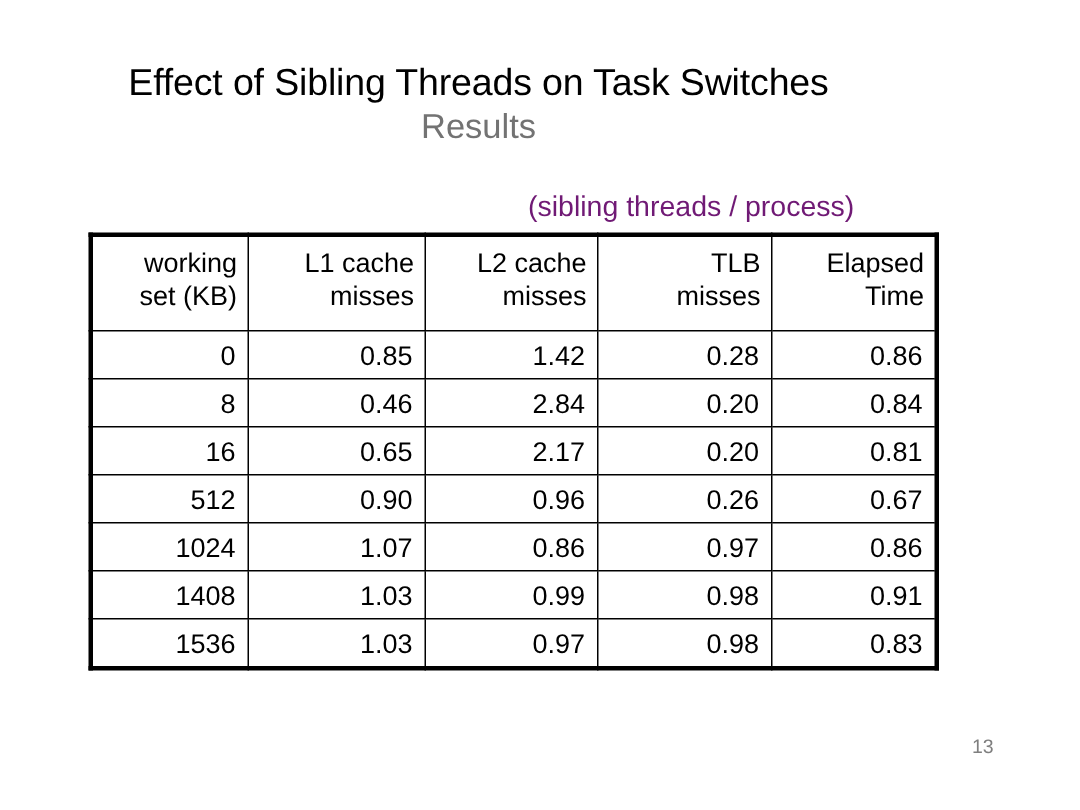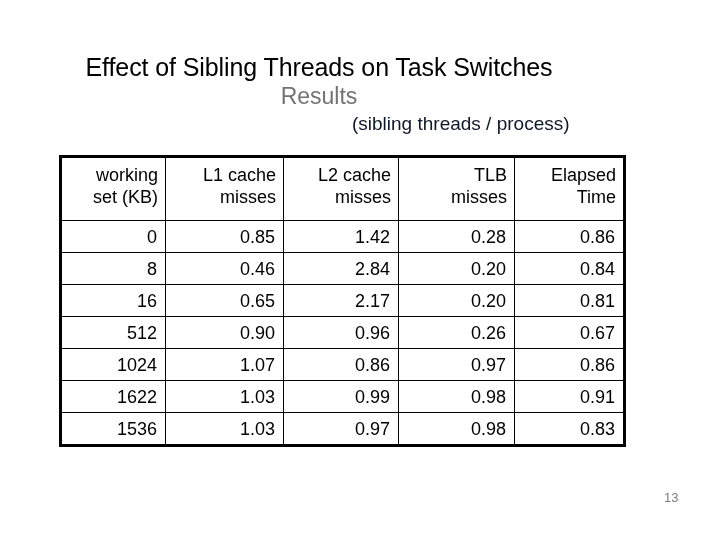--- a/index.html
+++ b/index.html
@@ -24,44 +24,43 @@
     height: 540px;
   }
 
   
   #title-block {
     position: absolute;
     left: 0;
     top: 40px;
     width: 638px;
     text-align: center;
-    margin-top: 12px;
   }
   #title-main {
     font-size: 25px;
     line-height: 30px;
     color: #000000;
     letter-spacing: -0.1px;
     white-space: nowrap;
   }
   #title-sub {
     font-size: 23px;
     line-height: 29px;
     color: #737373;
     white-space: nowrap;
   }
 
   
   #caption {
     position: absolute;
     left: 352px;
-    top: 112px;
+    top: 127px;
     font-size: 19px;
     line-height: 24px;
-    color: #0f172a;
+    color: #701a75;
     white-space: nowrap;
   }
 
   
   #results-table {
     position: absolute;
     left: 59px;
     top: 155px;
     width: 567px;
     border-collapse: collapse;
@@ -99,21 +98,20 @@
   .hdr-line2 { display: block; }
 
   
   #page-number {
     position: absolute;
     left: 648px;
     top: 490px;
     font-size: 13px;
     line-height: 16px;
     color: #7F7F7F;
-    margin-left: 16px;
   }
 </style>
 </head>
 <body>
 
 <div id="slide">
 
   <div id="title-block">
     <div id="title-main">Effect of Sibling Threads on Task Switches</div>
     <div id="title-sub">Results</div>
@@ -183,21 +181,21 @@
         <td>0.67</td>
       </tr>
       <tr>
         <td>1024</td>
         <td>1.07</td>
         <td>0.86</td>
         <td>0.97</td>
         <td>0.86</td>
       </tr>
       <tr>
-        <td>1622</td>
+        <td>1408</td>
         <td>1.03</td>
         <td>0.99</td>
         <td>0.98</td>
         <td>0.91</td>
       </tr>
       <tr>
         <td>1536</td>
         <td>1.03</td>
         <td>0.97</td>
         <td>0.98</td>

